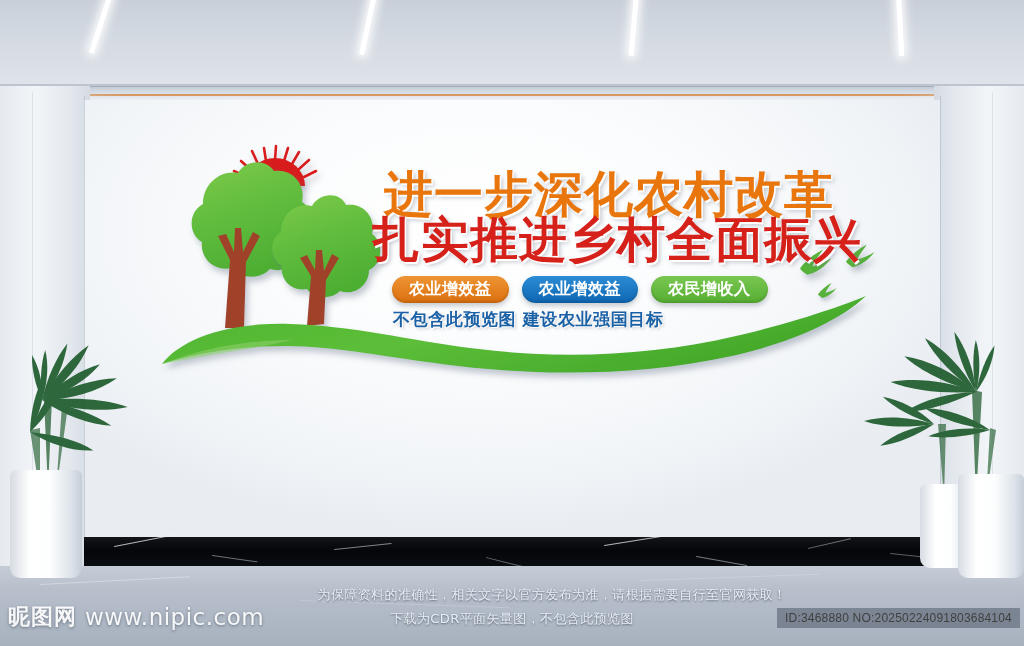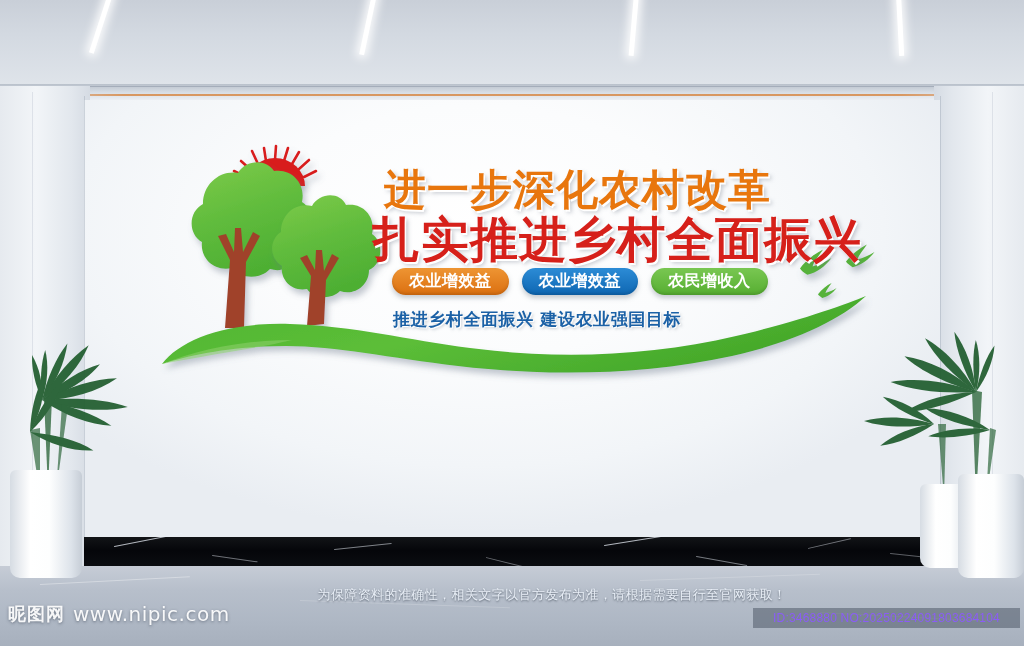--- a/index.html
+++ b/index.html
@@ -39,47 +39,47 @@
   .floor-vein{position:absolute;background:rgba(255,255,255,.35);transform-origin:left center;}
 
   
   .pot{position:absolute;background:linear-gradient(90deg,#d6dce3 0%,#ffffff 28%,#fdfefe 55%,#dde3ea 85%,#c6cdd6 100%);
     border-radius:6px 6px 10px 10px;}
 
   
   .art{position:absolute;left:140px;top:140px;width:760px;height:250px;}
   .t-title{position:absolute;white-space:nowrap;font-weight:700;
     font-family:"DejaVu Sans","Liberation Sans",sans-serif;letter-spacing:1px;}
-  .t1{left:244px;top:22px;font-size:42px;color:#E8760D;
+  .t1{left:244px;top:22px;font-size:49px;color:#E8760D;
     text-shadow:1.6px 1.6px 0 #ffffff, 3px 3.4px 4px rgba(110,120,135,.42);}
   .t2{left:232px;top:68px;font-size:48px;color:#D6201A;
     text-shadow:1.6px 1.6px 0 #ffffff, 3px 3.4px 4px rgba(110,120,135,.42);}
 
-  .pillrow{position:absolute;left:252px;top:128px;display:flex;gap:13px;}
+  .pillrow{position:absolute;left:252px;top:136px;display:flex;gap:13px;}
   .pill{height:27px;padding:0 17px;border-radius:14px;display:flex;align-items:center;
     justify-content:center;color:#fff;font-size:16px;font-weight:700;letter-spacing:.5px;
     font-family:"DejaVu Sans","Liberation Sans",sans-serif;
     box-shadow:0 3px 5px rgba(110,120,135,.38), inset 0 -2px 3px rgba(0,0,0,.12);}
   .sub{position:absolute;left:253px;top:168px;font-size:17px;font-weight:700;color:#1B61A6;
     letter-spacing:.6px;white-space:nowrap;font-family:"DejaVu Sans","Liberation Sans",sans-serif;
     text-shadow:1px 1px 0 #fff, 2px 2.4px 3px rgba(110,120,135,.35);}
 
   svg.deco{position:absolute;left:0;top:0;overflow:visible;}
 
   
   .disc{position:absolute;width:1024px;text-align:center;color:#e8eef6;font-size:13px;
     letter-spacing:.4px;text-shadow:0 1px 2px rgba(40,50,65,.65);
     font-family:"DejaVu Sans","Liberation Sans",sans-serif;}
   .idbadge{position:absolute;right:4px;top:608px;background:rgba(90,100,115,.62);
-    color:#8b5cf6;font-size:12px;padding:3px 20px;letter-spacing:.2px;
+    color:#404040;font-size:12px;padding:3px 8px;letter-spacing:.2px;
     font-family:"Liberation Sans",sans-serif;}
   .wm{position:absolute;left:8px;top:602px;display:flex;align-items:center;gap:8px;}
-  .wm-cn{font-size:18px;font-weight:700;color:rgba(255,255,255,.93);letter-spacing:1px;
+  .wm-cn{font-size:22px;font-weight:700;color:rgba(255,255,255,.93);letter-spacing:1px;
     font-family:"DejaVu Sans","Liberation Sans",sans-serif;text-shadow:0 1px 3px rgba(40,50,65,.5);}
-  .wm-en{font-size:20px;color:rgba(255,255,255,.93);letter-spacing:.5px;
+  .wm-en{font-size:23px;color:rgba(255,255,255,.93);letter-spacing:.5px;
     font-family:"DejaVu Sans","Liberation Sans",sans-serif;text-shadow:0 1px 3px rgba(40,50,65,.5);text-align:center;}
 </style>
 </head>
 <body>
 
 <div id="stage">
 
   <div class="ceiling">
     <div class="ceil-strip" style="left:108px;  transform:rotate(18deg);"></div>
     <div class="ceil-strip" style="left:372px;  transform:rotate(12deg);"></div>
@@ -298,24 +298,25 @@
 
     <div class="t-title t1">进一步深化农村改革</div>
     <div class="t-title t2">扎实推进乡村全面振兴</div>
 
     <div class="pillrow">
       <div class="pill" style="background:linear-gradient(180deg,#EE9533,#DB6F10);">农业增效益</div>
       <div class="pill" style="background:linear-gradient(180deg,#2C8CD6,#0E66B2);">农业增效益</div>
       <div class="pill" style="background:linear-gradient(180deg,#79C752,#56AE31);">农民增收入</div>
     </div>
 
-    <div class="sub">推进乡村全面振兴 建设农业强国目标</div>
+    <div class="sub">不包含此预览图 建设农业强国目标</div>
   </div>
 
   <div class="disc" style="top:586px;margin-left:40px;">为保障资料的准确性，相关文字以官方发布为准，请根据需要自行至官网获取！</div>
+  <div class="disc" style="top:610px;">下载为CDR平面矢量图，不包含此预览图</div>
   <div class="idbadge">ID:3468880 NO:20250224091803684104</div>
 
   <div class="wm">
     <span class="wm-cn">昵图网</span>
     <span class="wm-en">www.nipic.com</span>
   </div>
 
 </div>
 
 </body></html>

